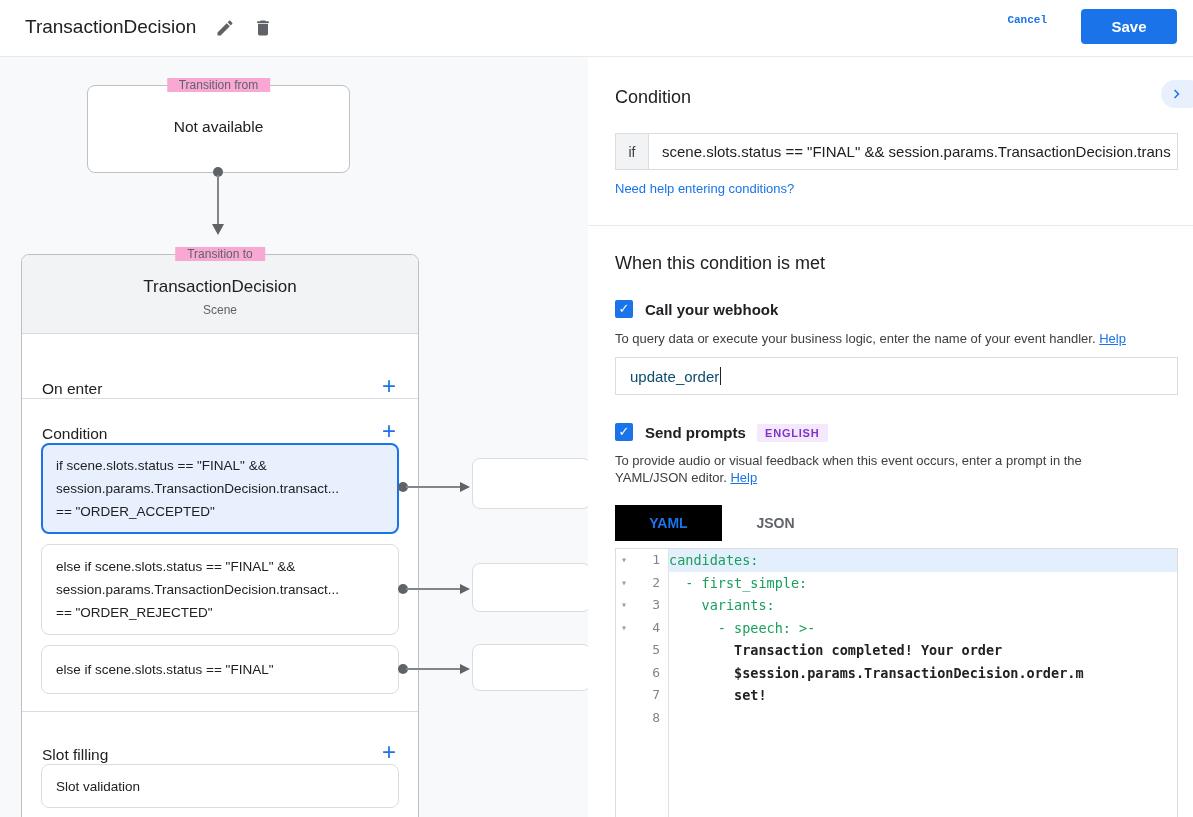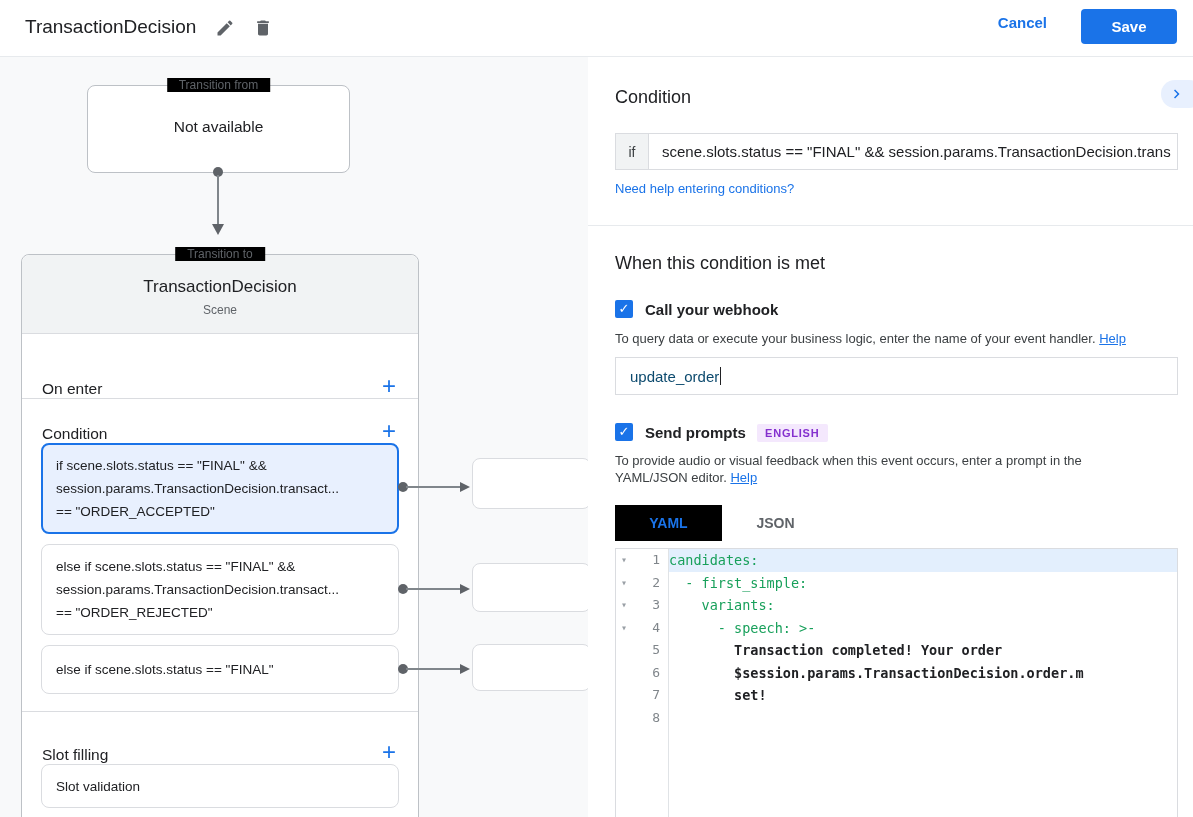--- a/index.html
+++ b/index.html
@@ -7,29 +7,29 @@
               font-family:"Liberation Sans", sans-serif; color:#202124; }
 
   
   #topbar { position:absolute; left:0; top:0; width:1193px; height:57px; background:#fff;
             border-bottom:1px solid #e7eaed; z-index:30; }
   #page-title { position:absolute; left:25px; top:16px; font-size:19px; color:#202124; }
   .tb-icon-btn { position:absolute; top:15px; width:26px; height:26px; border:none; background:transparent;
                  cursor:pointer; color:#5f6368; }
   #edit-btn { left:215px; } #delete-btn { left:253px; }
   #cancel-btn { position:absolute; right:146px; top:14px; background:transparent; border:none;
-                color:#1a73e8; font-size:15px; font-weight:bold; cursor:pointer; font-family:Liberation Sans, sans-serif; }
+                color:#1a73e8; font-size:11px; font-weight:bold; cursor:pointer; font-family:Liberation Mono, monospace; }
   #save-btn { position:absolute; right:16px; top:9px; width:96px; height:35px; background:#1a73e8;
               color:#fff; border:none; border-radius:4px; font-size:15px; font-weight:bold;
               cursor:pointer; font-family:inherit; }
 
   
   #canvas { position:absolute; left:0; top:57px; width:588px; height:760px; background:#f8f9fa;
             overflow:hidden; z-index:1; }
-  .legend { position:absolute; top:-8px; left:50%; transform:translateX(-50%); background:#000000;
+  .legend { position:absolute; top:-8px; left:50%; transform:translateX(-50%); background:#f9a8d4;
             padding:0 12px; font-size:12px; color:#5f6368; white-space:nowrap;text-align:center; }
   #tf-box { position:absolute; left:87px; top:28px; width:263px; height:88px; background:#fff;
             border:1px solid #bdc1c6; border-radius:8px; }
   #tf-value { position:absolute; left:0; right:0; top:32px; text-align:center; font-size:15.5px; color:#202124; }
 
   .dot { position:absolute; width:10px; height:10px; border-radius:50%; background:#5f6368; }
   .vline { position:absolute; width:2px; background:#80868b; }
   .arrow-down { position:absolute; width:0; height:0; border-left:6px solid transparent;
                 border-right:6px solid transparent; border-top:11px solid #5f6368; }
   .hline { position:absolute; height:2px; background:#80868b; }

